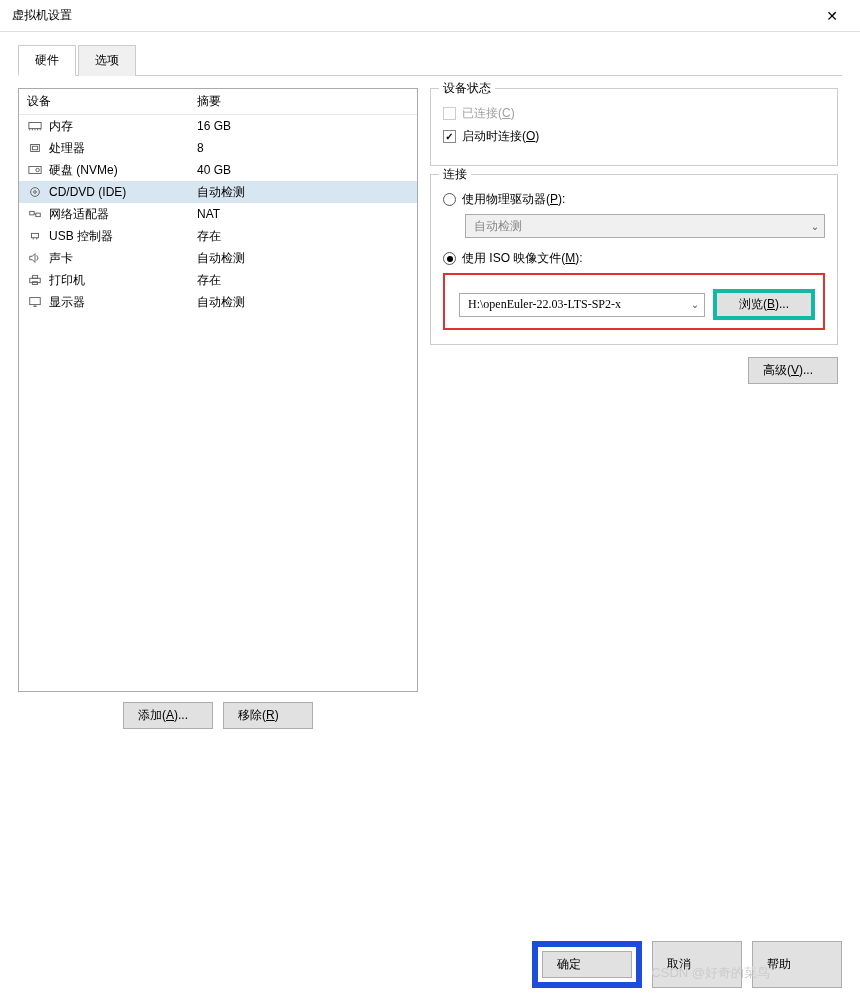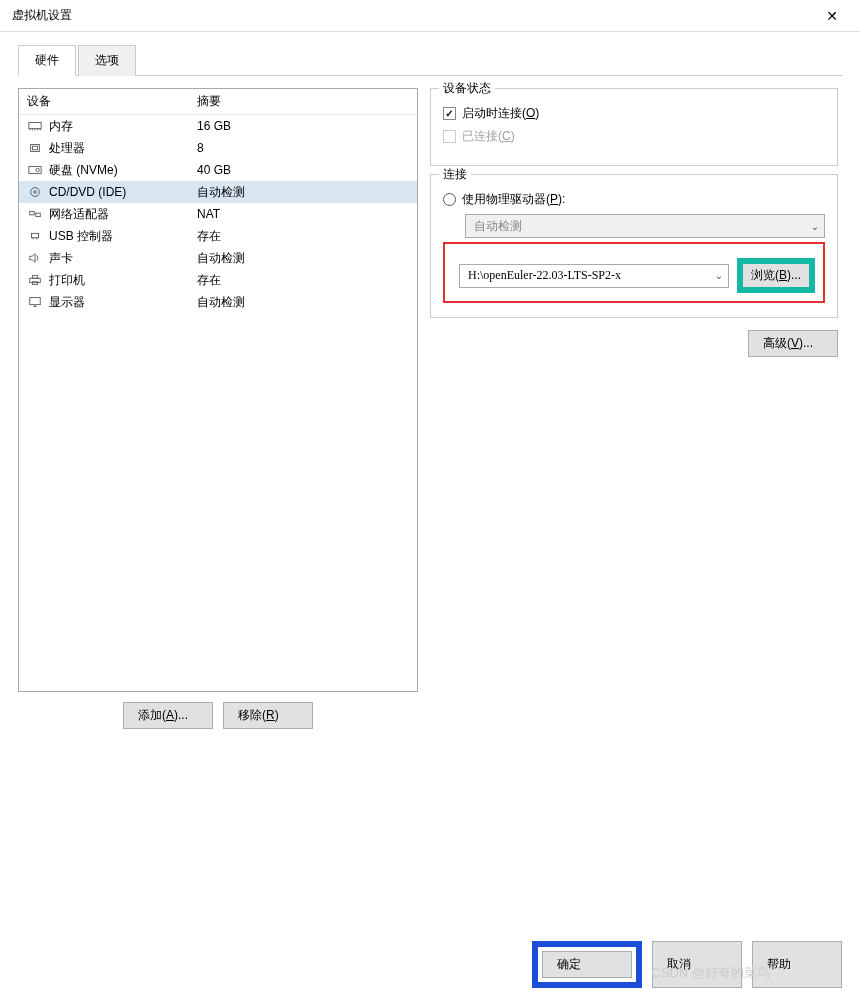--- a/index.html
+++ b/index.html
@@ -175,23 +175,23 @@
   font-size: 10px;
   color: #555;
 }
 .iso-row {
   display: flex;
   gap: 8px;
   align-items: center;
 }
 .iso-row .combo { flex: 1; font-family: Liberation Serif, serif; }
 .browse-btn {
-  border: 6px solid #14b8a6;
+  border: 4px solid #14b8a6;
   background: #e1e1e1;
-  padding: 3px 8px;
+  padding: 3px 22px;
   font-size: 12px;
   font-family: inherit;
 }
 .red-box {
   border: 2px solid #e03030;
   padding: 8px 8px;
   margin-top: 4px;
 }
 .advanced-row {
   display: flex;
@@ -371,40 +371,44 @@
       <div class="left-buttons">
         <button class="btn">添加(<u>A</u>)...</button>
         <button class="btn">移除(<u>R</u>)</button>
       </div>
     </div>
 
     <div class="right-panel">
       <div class="fieldset">
         <div class="fieldset-title">设备状态</div>
         <div class="checkbox-row">
+          <span class="checkbox disabled"></span>
+          <span class="disabled-text">已连接(<u>C</u>)</span>
+        </div>
+        <div class="checkbox-row">
           <span class="checkbox checked"></span>
           <span>启动时连接(<u>O</u>)</span>
-        </div>
-        <div class="checkbox-row">
-          <span class="checkbox disabled"></span>
-          <span class="disabled-text">已连接(<u>C</u>)</span>
         </div>
       </div>
 
       <div class="fieldset">
         <div class="fieldset-title">连接</div>
         <div class="radio-row">
           <span class="radio"></span>
           <span>使用物理驱动器(<u>P</u>):</span>
         </div>
         <div class="indent">
           <div class="combo disabled">
             <div class="combo-text">自动检测</div>
             <div class="combo-arrow">⌄</div>
           </div>
+        </div>
+        <div class="radio-row" style="margin-top:12px">
+          <span class="radio checked"></span>
+          <span>使用 ISO 映像文件(<u>M</u>):</span>
         </div>
         <div class="red-box">
           <div class="iso-row indent" style="margin-left:6px">
             <div class="combo">
               <div class="combo-text">H:\openEuler-22.03-LTS-SP2-x</div>
               <div class="combo-arrow">⌄</div>
             </div>
             <button class="browse-btn">浏览(<u>B</u>)...</button>
           </div>
         </div>

